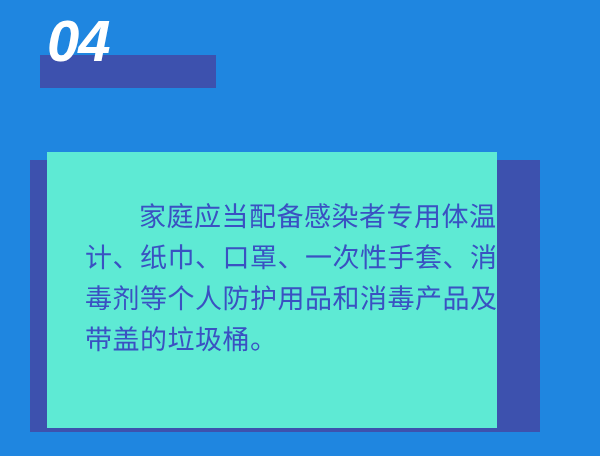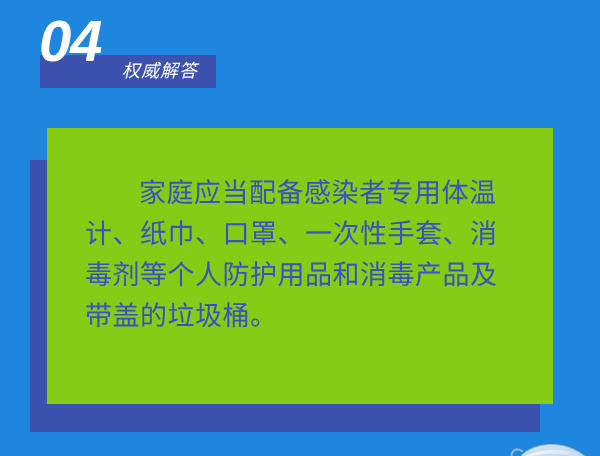--- a/index.html
+++ b/index.html
@@ -29,21 +29,21 @@
   #kicker-band {
     position:absolute;
     left:40px; top:55px;
     width:176px; height:33px;
     background:#3d51ae;
   }
 
   
   #issue-number {
     position:absolute;
-    left:39px; top:12px;
+    left:47px; top:12px;
     font-size:58px;
     font-weight:700;
     font-style:italic;
     color:#ffffff;
     letter-spacing:-1px;
     line-height:1;
     z-index:3;
     white-space:nowrap;
   }
 
@@ -83,23 +83,23 @@
   
   #card-shadow {
     position:absolute;
     left:30px; top:160px;
     width:510px; height:272px;
     background:#3d51ae;
   }
 
   #content-card {
     position:absolute;
-    left:47px; top:128px;
-    width:506px; height:276px;
-    background:#84cc16;
+    left:47px; top:152px;
+    width:450px; height:276px;
+    background:#5eead4;
   }
 
   #card-body-text {
     position:absolute;
     left:38px; top:45px;
     width:430px;
     font-size:27px;
     line-height:41px;
     color:#3a51c2;
     text-indent:54px;
@@ -118,21 +118,20 @@
 </style>
 </head>
 <body>
 
 <div id="header">
 
   <div id="kicker-band"></div>
 
   <div id="issue-number">04</div>
 
-  <div id="kicker-label">权威解答</div>
 
 
 </div>
 
 <div id="content-card-wrap">
 
   <div id="card-shadow"></div>
 
   <div id="content-card">
 

